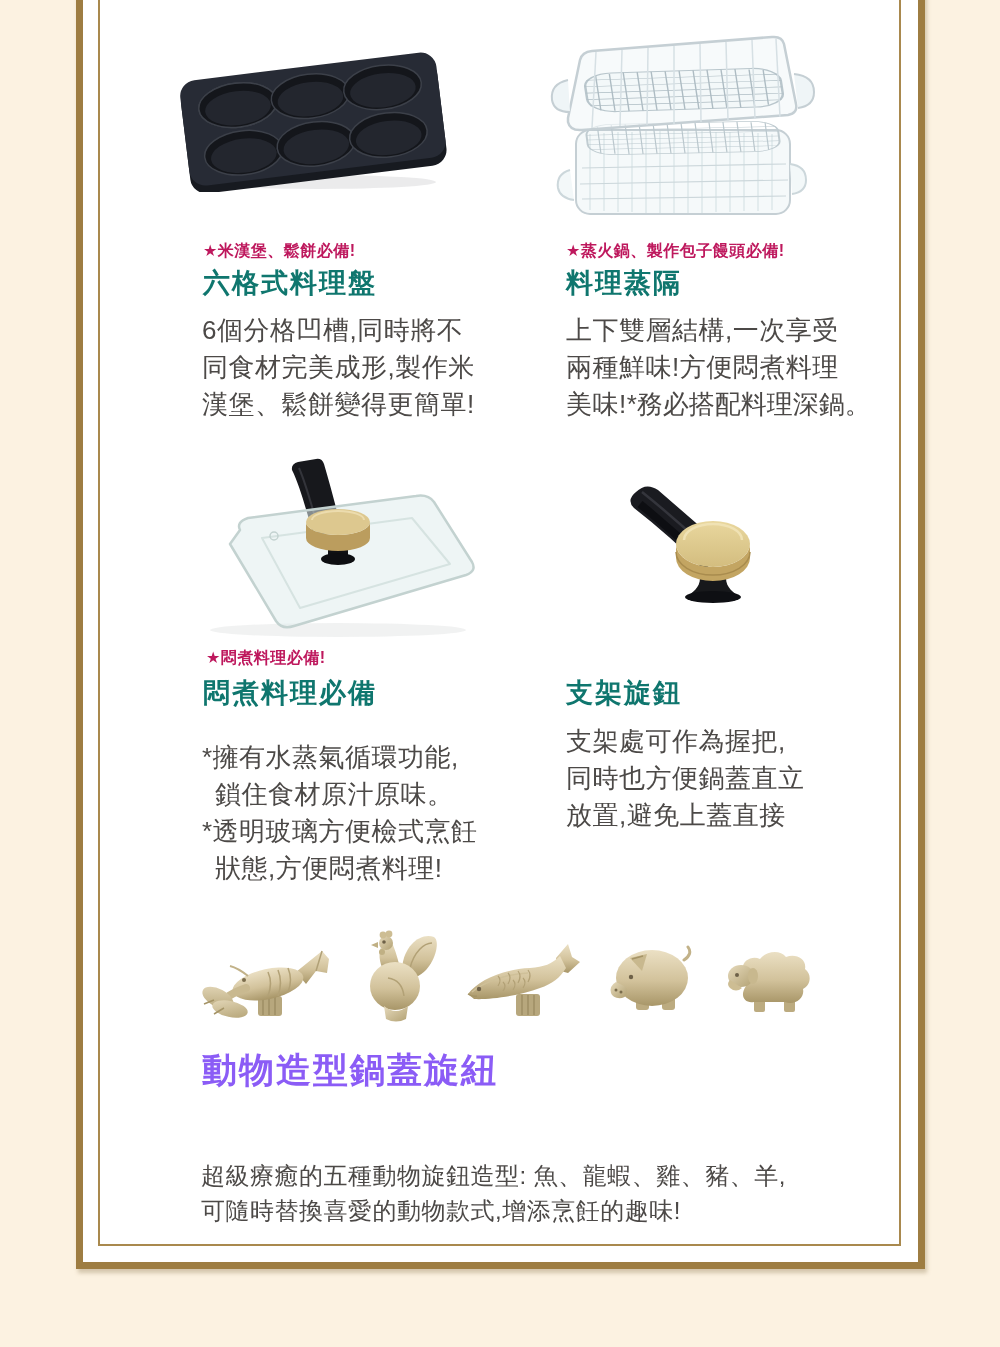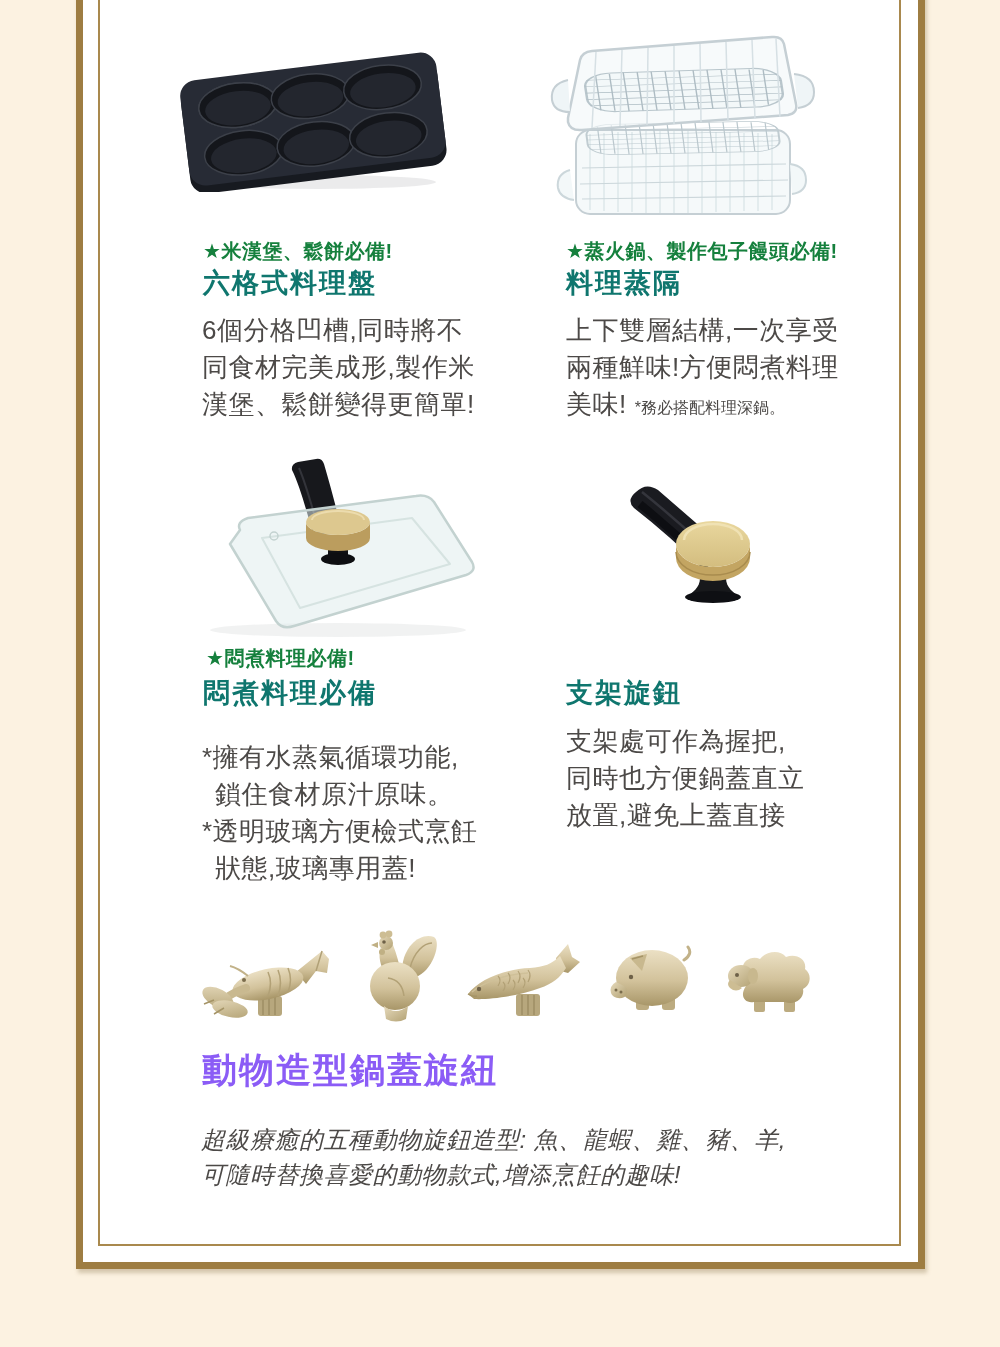--- a/index.html
+++ b/index.html
@@ -12,32 +12,32 @@
   .outer-frame{
     left:76px;top:-20px;width:849px;height:1289px;
     background:#ffffff;border:7px solid #9e7d42;box-sizing:border-box;
     box-shadow:2px 4px 4px rgba(120,95,50,.30);
   }
   .inner-frame{
     left:98px;top:-20px;width:803px;height:1266px;
     border:2px solid #a9894e;box-sizing:border-box;
   }
   .tag{
-    font-size:20px;font-weight:700;color:#15803d;letter-spacing:.5px;
+    font-size:16px;font-weight:700;color:#be185d;letter-spacing:.5px;
     white-space:nowrap;line-height:26px;
   }
   .heading{
     font-size:27px;font-weight:700;color:#0f766e;letter-spacing:2px;
     white-space:nowrap;line-height:40px;
   }
   .body-text{color:#4c4947;font-size:26px;line-height:37px;letter-spacing:.5px;}
   .body-text .line{white-space:nowrap;}
   .line.indent1{padding-left:13px;}
   .line.indent2{padding-left:8px;}
-  .note{font-size:16px;margin-left:8px;letter-spacing:0;}
+  .note{font-size:26px;letter-spacing:0;}
   .big-heading{
     font-size:35px;font-weight:700;color:#8b5cf6;letter-spacing:2px;
     white-space:nowrap;line-height:40px;
   }
   .bottom-body{color:#4c4947;font-size:24px;line-height:35px;letter-spacing:.5px;}
   .bottom-body .line{white-space:nowrap;}
   svg{display:block;}
 </style>
 </head>
 <body>
@@ -234,21 +234,21 @@
   <div class="line">兩種鮮味!方便悶煮料理</div>
   <div class="line"><span>美味!</span><span class="note">*務必搭配料理深鍋。</span></div>
 </div>
 
 <div class="abs tag" style="left:206px;top:645px;"><span>★</span><span>悶煮料理必備!</span></div>
 <div class="abs heading" style="left:203px;top:673px;">悶煮料理必備</div>
 <div class="abs body-text" style="left:202px;top:723px;margin-top:16px;">
   <div class="line">*擁有水蒸氣循環功能,</div>
   <div class="line indent1">鎖住食材原汁原味。</div>
   <div class="line">*透明玻璃方便檢式烹飪</div>
-  <div class="line indent1">狀態,玻璃專用蓋!</div>
+  <div class="line indent1">狀態,方便悶煮料理!</div>
 </div>
 
 <div class="abs heading" style="left:566px;top:673px;">支架旋鈕</div>
 <div class="abs body-text" style="left:566px;top:723px;">
   <div class="line">支架處可作為握把,</div>
   <div class="line">同時也方便鍋蓋直立</div>
   <div class="line">放置,避免上蓋直接</div>
 </div>
 
 <div class="abs" style="left:198px;top:948px;width:132px;height:70px;">
@@ -339,16 +339,16 @@
     <rect x="60" y="50" width="11" height="14" rx="2" fill="#bcab80"></rect>
     <path d="M22,38 C13,36 11,26 19,22 C17,13 28,7 36,11 C42,3 56,1 62,9 C72,5 83,11 81,21 C88,26 87,37 79,41 C81,50 71,58 61,54 L30,54 C21,56 15,48 22,38 Z" fill="url(#gGold)"></path>
     <ellipse cx="17" cy="28" rx="13" ry="11" fill="url(#gGold2)"></ellipse>
     <path d="M6,32 q-4,4 0,8 q6,5 12,0" fill="#cdbd93"></path>
     <ellipse cx="29" cy="28" rx="5" ry="8" fill="#c8b88e"></ellipse>
     <circle cx="13" cy="27" r="2" fill="#6e6148"></circle>
   </svg>
 </div>
 
 <div class="abs big-heading" style="left:202px;top:1050px;">動物造型鍋蓋旋紐</div>
-<div class="abs bottom-body" style="left:201px;top:1122px;font-style:italic;">
+<div class="abs bottom-body" style="left:201px;top:1158px;">
   <div class="line">超級療癒的五種動物旋鈕造型: 魚、龍蝦、雞、豬、羊,</div>
   <div class="line">可隨時替換喜愛的動物款式,增添烹飪的趣味!</div>
 </div>
 
 </body></html>

